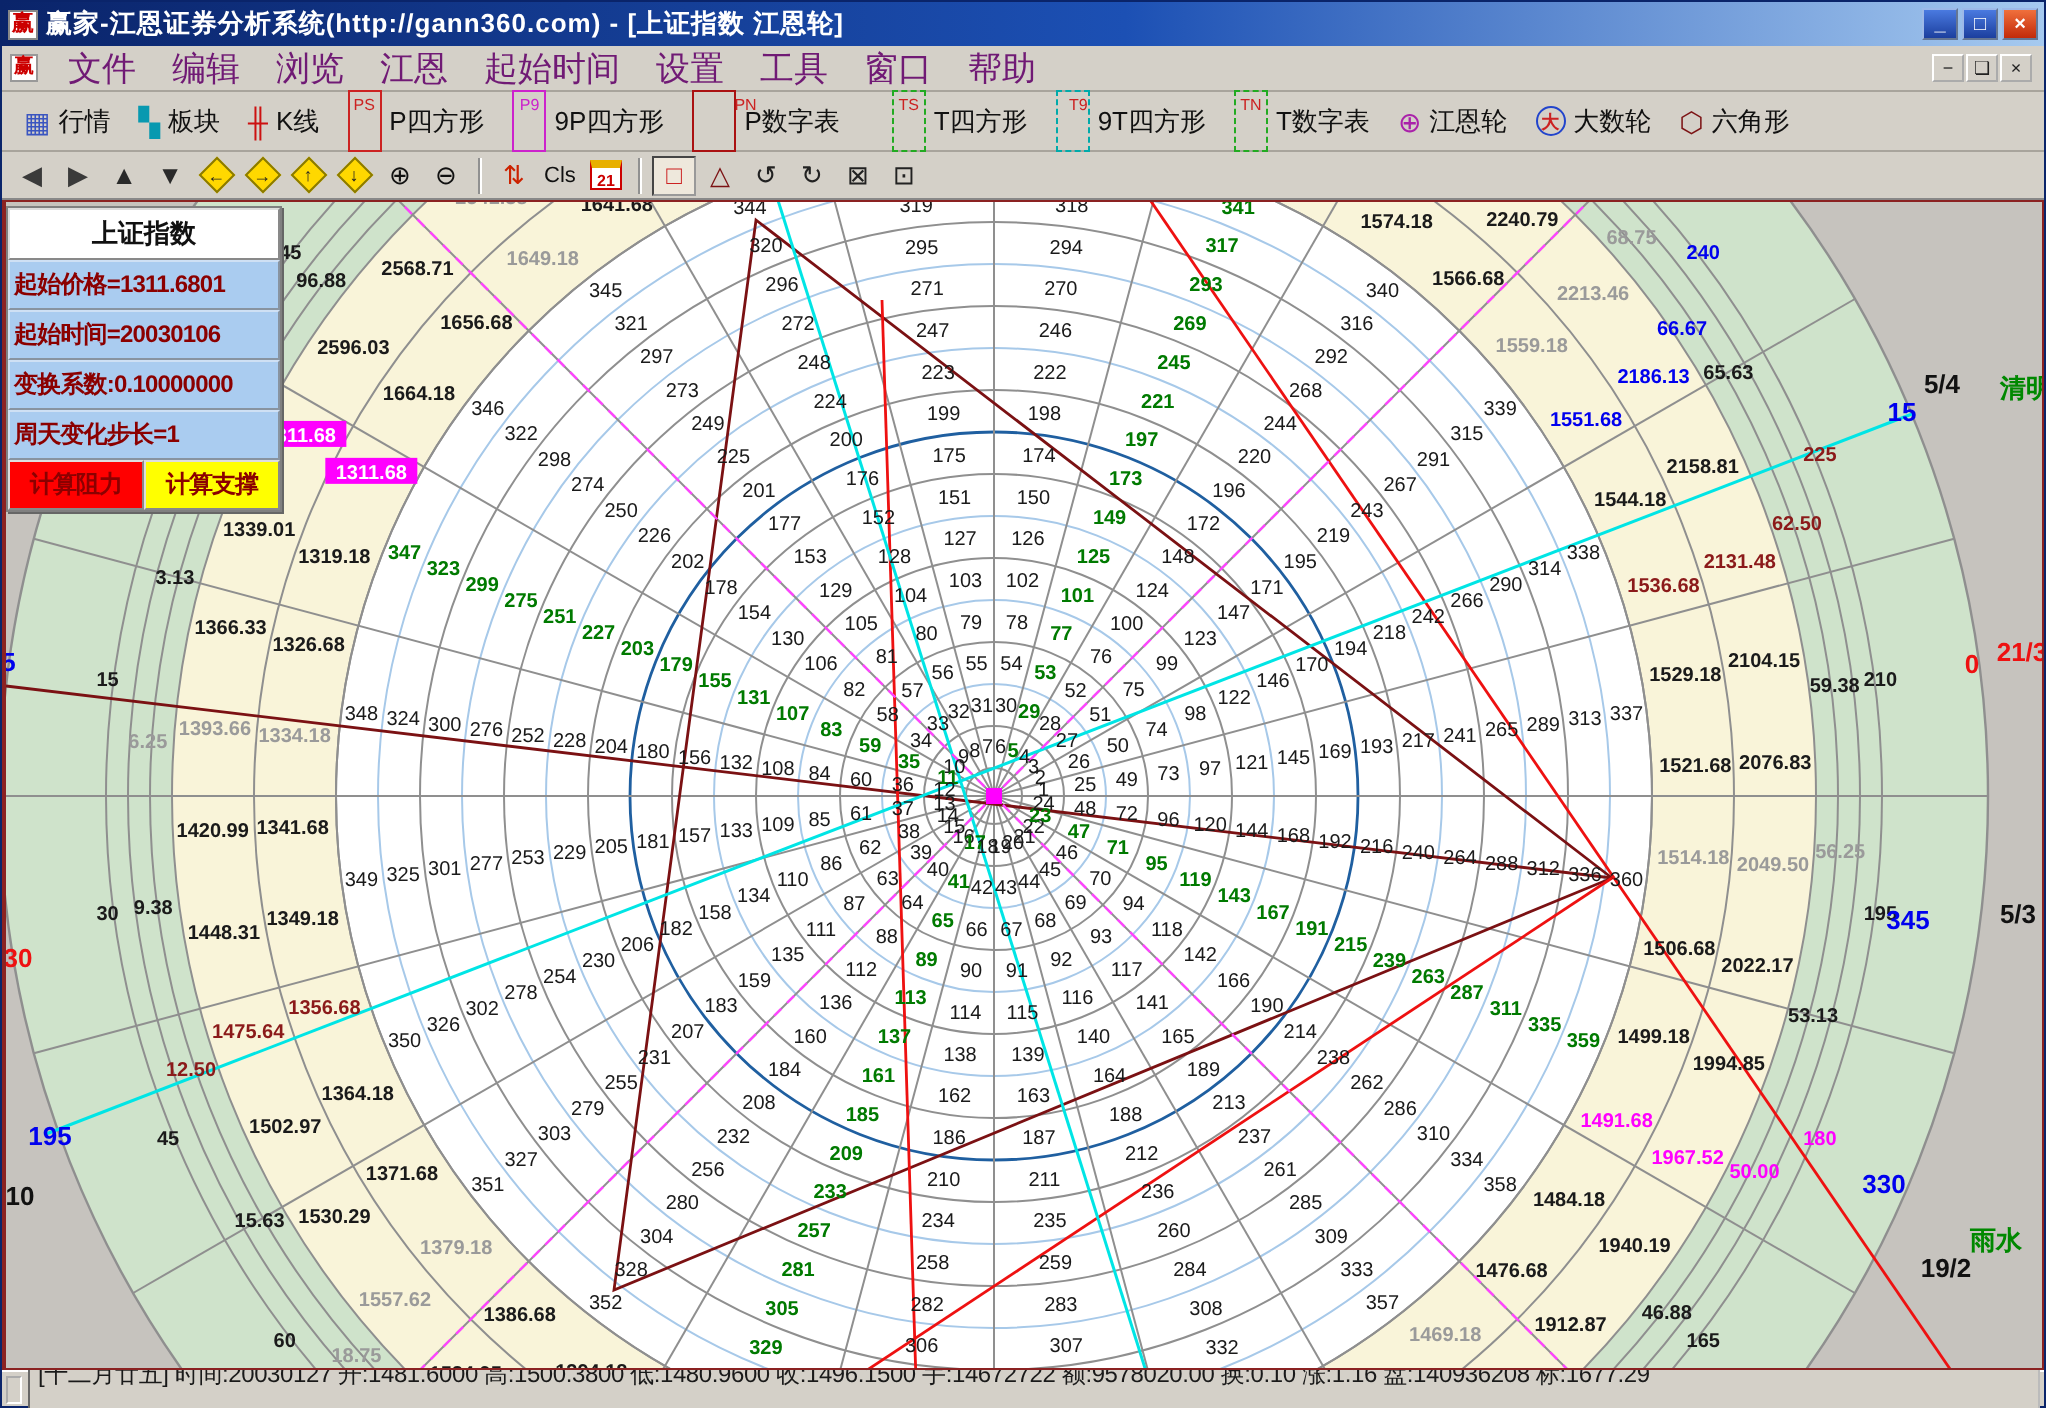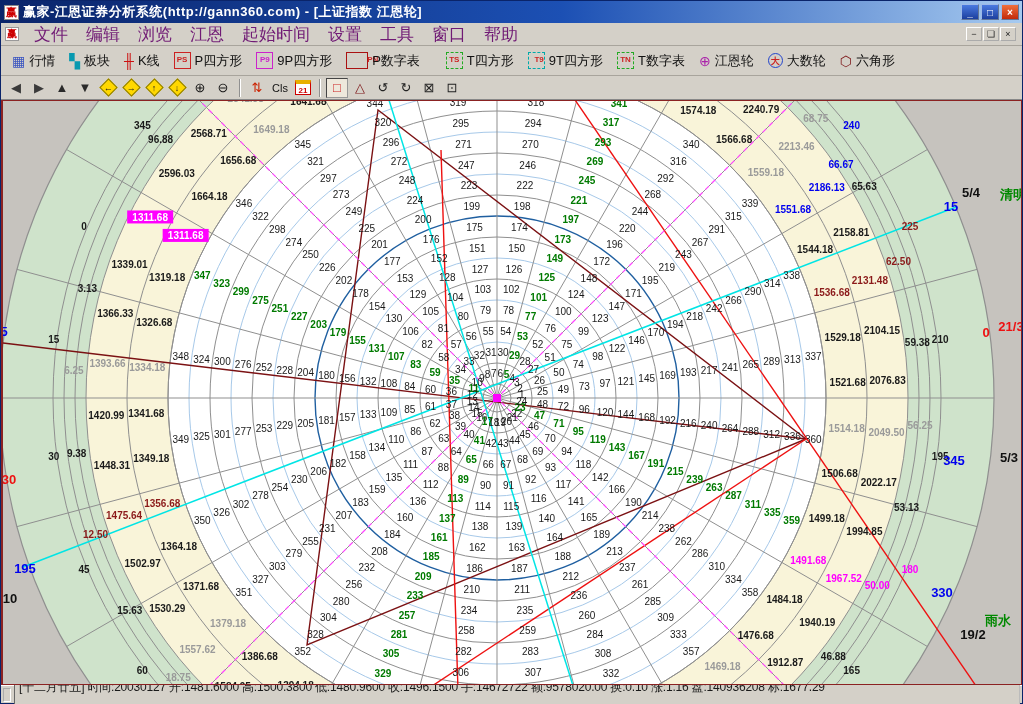--- a/index.html
+++ b/index.html
@@ -19,21 +19,21 @@
   #menu-icon { width:14px; height:14px; background:#fff; border:1px solid #999; color:#c00; font-size:10px; font-weight:bold; line-height:12px; text-align:center; margin:0 6px 0 2px; }
   .menu-item { font-size:17px; color:#701a75; padding:2px 9px; cursor:default; }
   #mdi-btns { margin-left:auto; display:flex; gap:1px; margin-right:4px; }
   .mdibtn { width:16px; height:14px; font-size:9px; line-height:12px; text-align:center; background:#d4d0c8; border:1px outset #fff; color:#222; }
 
   
   #toolbar1 { height:30px; background:#d4d0c8; border-bottom:1px solid #a8a49c; display:flex; align-items:center; padding:0 4px; flex:0 0 30px; }
   .tb1-btn { display:flex; align-items:center; gap:4px; padding:3px 6px; border:1px solid transparent; }
   .tb-label { font-size:13px; color:#111; white-space:nowrap; }
   .tb-glyph { font-size:14px; line-height:16px; }
-  .tb-badge { font-size:8px; font-weight:bold; width:17px; height:17px; line-height:13px; text-align:center; display:inline-block; }
+  .tb-badge { font-size:8px; font-weight:normal; width:17px; height:31px; line-height:13px; text-align:center; display:inline-block; }
   .tb-circle { width:15px; height:15px; border-radius:50%; font-size:9px; font-weight:bold; line-height:14px; text-align:center; display:inline-block; }
 
   #toolbar2 { height:24px; background:#d4d0c8; border-bottom:1px solid #888; display:flex; align-items:center; padding:0 4px; gap:1px; flex:0 0 24px; }
   .tb2-btn { min-width:22px; height:20px; display:flex; align-items:center; justify-content:center; font-size:13px; border:1px solid transparent; padding:0 2px; }
   .tb2-btn.active { border:1px inset #999; background:#eee8dc; }
   .tb2-sep { width:2px; height:18px; border-left:1px solid #909090; border-right:1px solid #fff; margin:0 4px; }
   .diamond-icon { width:13px; height:13px; background:#ffd800; border:1px solid #8a7a00; transform:rotate(45deg); display:flex; align-items:center; justify-content:center; }
   .diamond-icon span { transform:rotate(-45deg); font-size:9px; color:#222; font-weight:bold; }
   .calendar-icon { width:16px; height:15px; border:1px solid #c00; background:#fff; font-size:8px; color:#c00; font-weight:bold; text-align:center; line-height:13px; border-top:4px solid #e8b000; }
 
@@ -696,20 +696,33 @@
         <text x="951" y="363.5" fill="#0000ee" font-size="13" text-anchor="middle" font-weight="bold">345</text>
         <text x="1006" y="360.5" fill="#111111" font-size="13" text-anchor="middle" font-weight="bold">5/3</text>
         <text x="939" y="495.5" fill="#0000ee" font-size="13" text-anchor="middle" font-weight="bold">330</text>
         <text x="970" y="537.5" fill="#111111" font-size="13" text-anchor="middle" font-weight="bold">19/2</text>
         <text x="995" y="523.5" fill="#008800" font-size="13" text-anchor="middle" font-weight="bold">雨水</text>
         <text x="22" y="471.5" fill="#0000ee" font-size="13" text-anchor="middle" font-weight="bold">195</text>
         <text x="7" y="501.5" fill="#111111" font-size="13" text-anchor="middle" font-weight="bold">10</text>
         <text x="6" y="382.5" fill="#ee1111" font-size="13" text-anchor="middle" font-weight="bold">30</text>
         <text x="-6" y="234.5" fill="#0000ee" font-size="13" text-anchor="middle" font-weight="bold">165</text>
       </svg>
+    <div id="param-panel">
+      <div id="panel-title">上证指数</div>
+      <div id="panel-rows">
+          <div class="panel-row">起始价格=1311.6801</div>
+          <div class="panel-row">起始时间=20030106</div>
+          <div class="panel-row">变换系数:0.10000000</div>
+          <div class="panel-row">周天变化步长=1</div>
+        </div>
+      <div id="panel-btns">
+          <div class="panel-btn resist">计算阻力</div>
+          <div class="panel-btn support">计算支撑</div>
+        </div>
+    </div>
   </div>
 
   <div id="statusbar">
     <div id="status-grip"></div>
     <div id="status-text">[十二月廿五]  时间:20030127  开:1481.6000  高:1500.3800  低:1480.9600  收:1496.1500  手:14672722  额:9578020.00  换:0.10  涨:1.16  盘:140936208  标:1677.29</div>
   </div>
 
 </div>
 
 </body></html>

